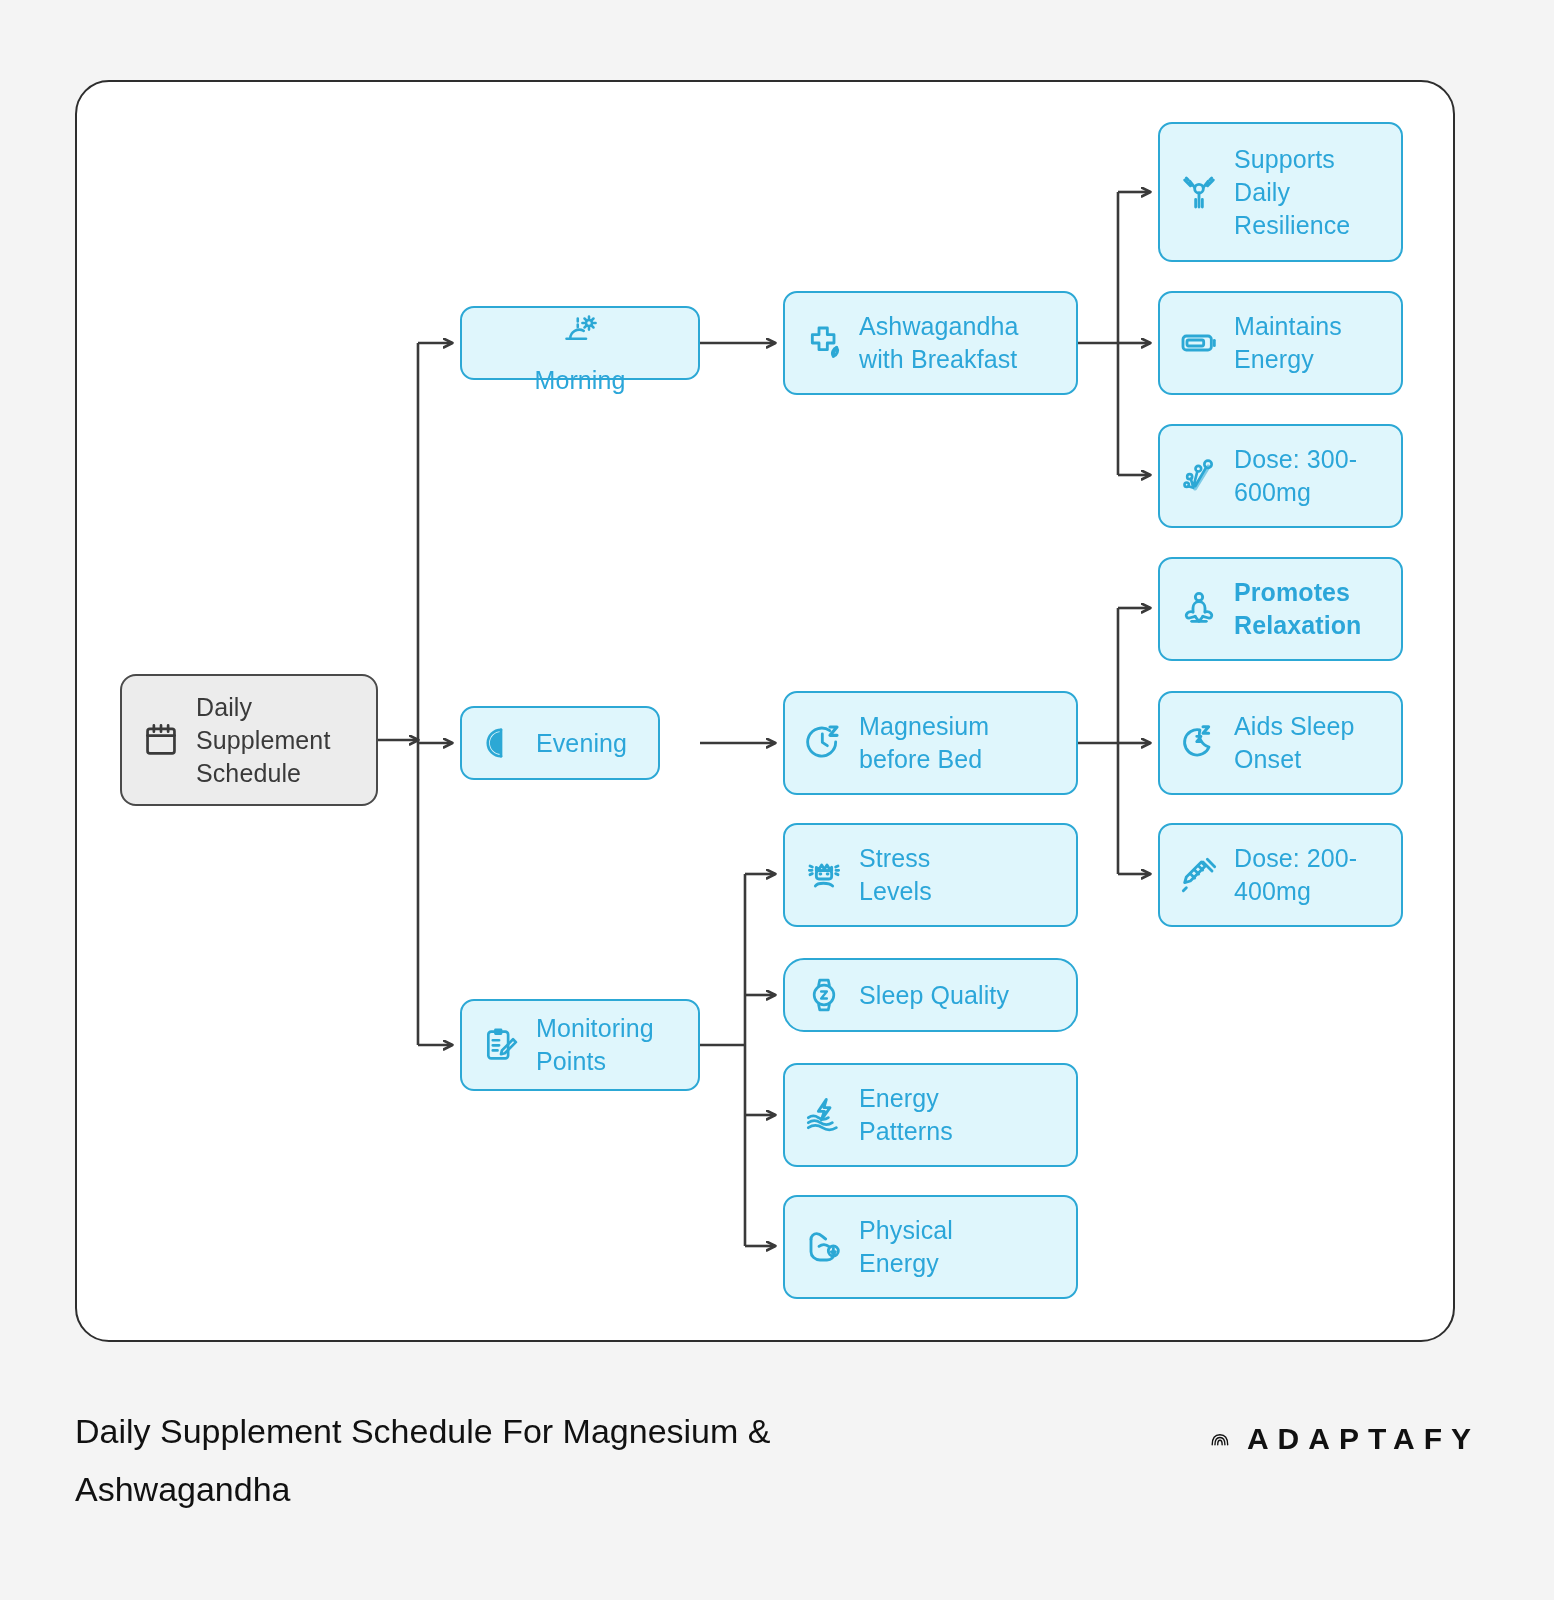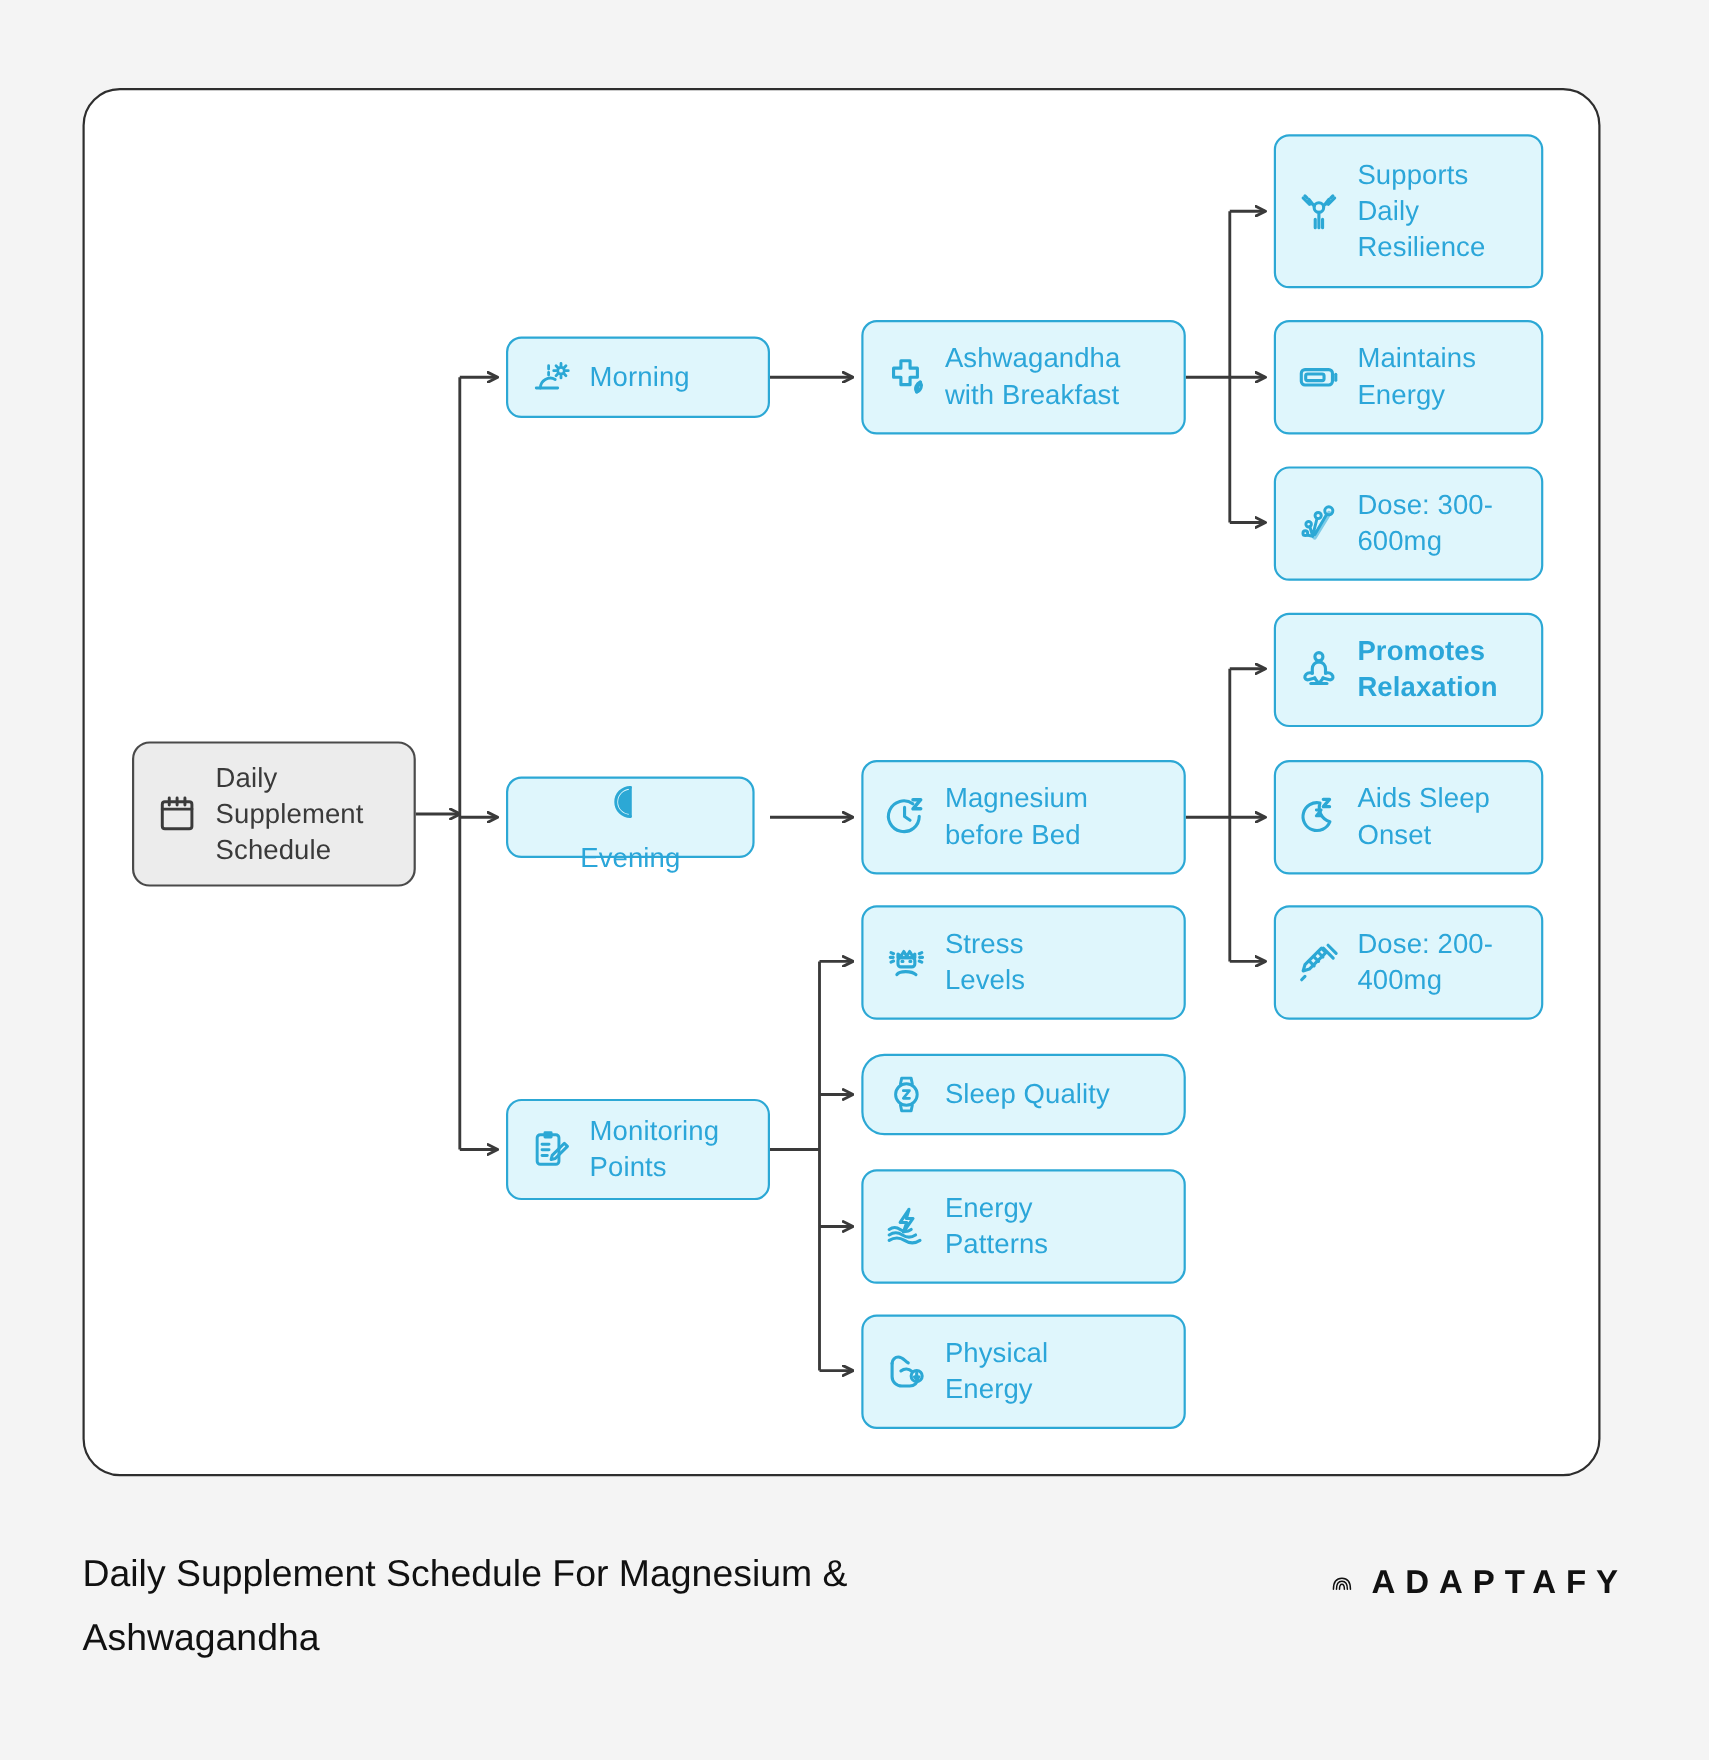--- a/index.html
+++ b/index.html
@@ -66,22 +66,22 @@
   .node.root {
     background: #ececec;
     border: 2px solid #4a4a4a;
     border-radius: 16px;
   }
   .node.root .label { color: #3a3a3a; }
 
   
   #n-root      { left: 120px;  top: 674px;  width: 258px; height: 132px; }
 
-  #n-morning   { left: 460px;  top: 306px;  width: 240px; height: 74px; }
-  #n-evening   { left: 460px;  top: 706px;  width: 226px; height: 74px; flex-direction: column; }
+  #n-morning   { left: 460px;  top: 306px;  width: 240px; height: 74px; flex-direction: column; }
+  #n-evening   { left: 460px;  top: 706px;  width: 200px; height: 74px; }
   #n-monitor   { left: 460px;  top: 999px;  width: 240px; height: 92px; }
 
   #n-ashwa     { left: 783px;  top: 291px;  width: 295px; height: 104px; }
   #n-magnesium { left: 783px;  top: 691px;  width: 295px; height: 104px; }
 
   #n-stress    { left: 783px;  top: 823px;  width: 295px; height: 104px; }
   #n-sleepq    { left: 783px;  top: 958px;  width: 295px; height: 74px; border-radius: 21px; }
   #n-energyp   { left: 783px;  top: 1063px; width: 295px; height: 104px; }
   #n-physical  { left: 783px;  top: 1195px; width: 295px; height: 104px; }
 

